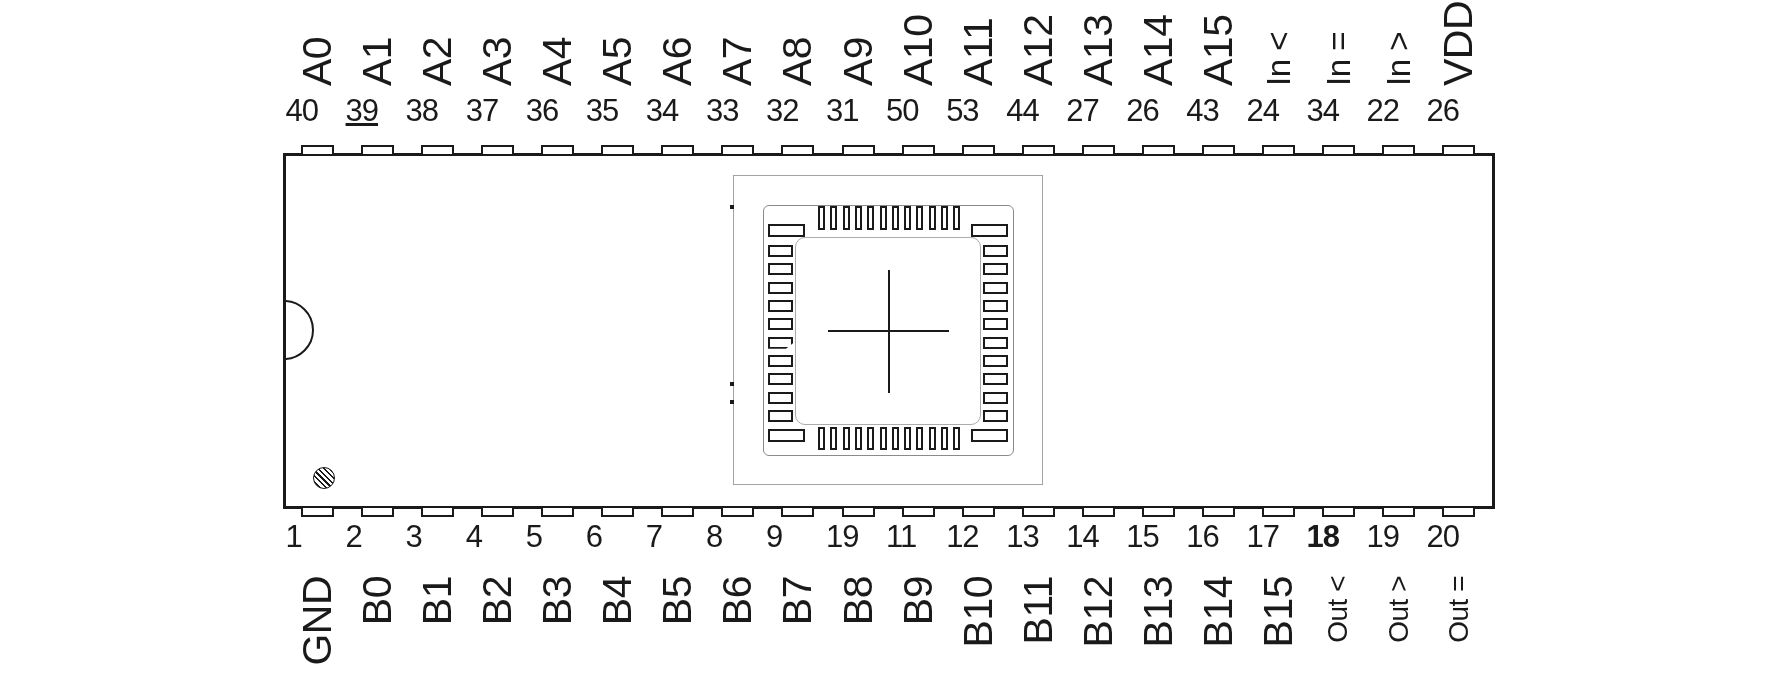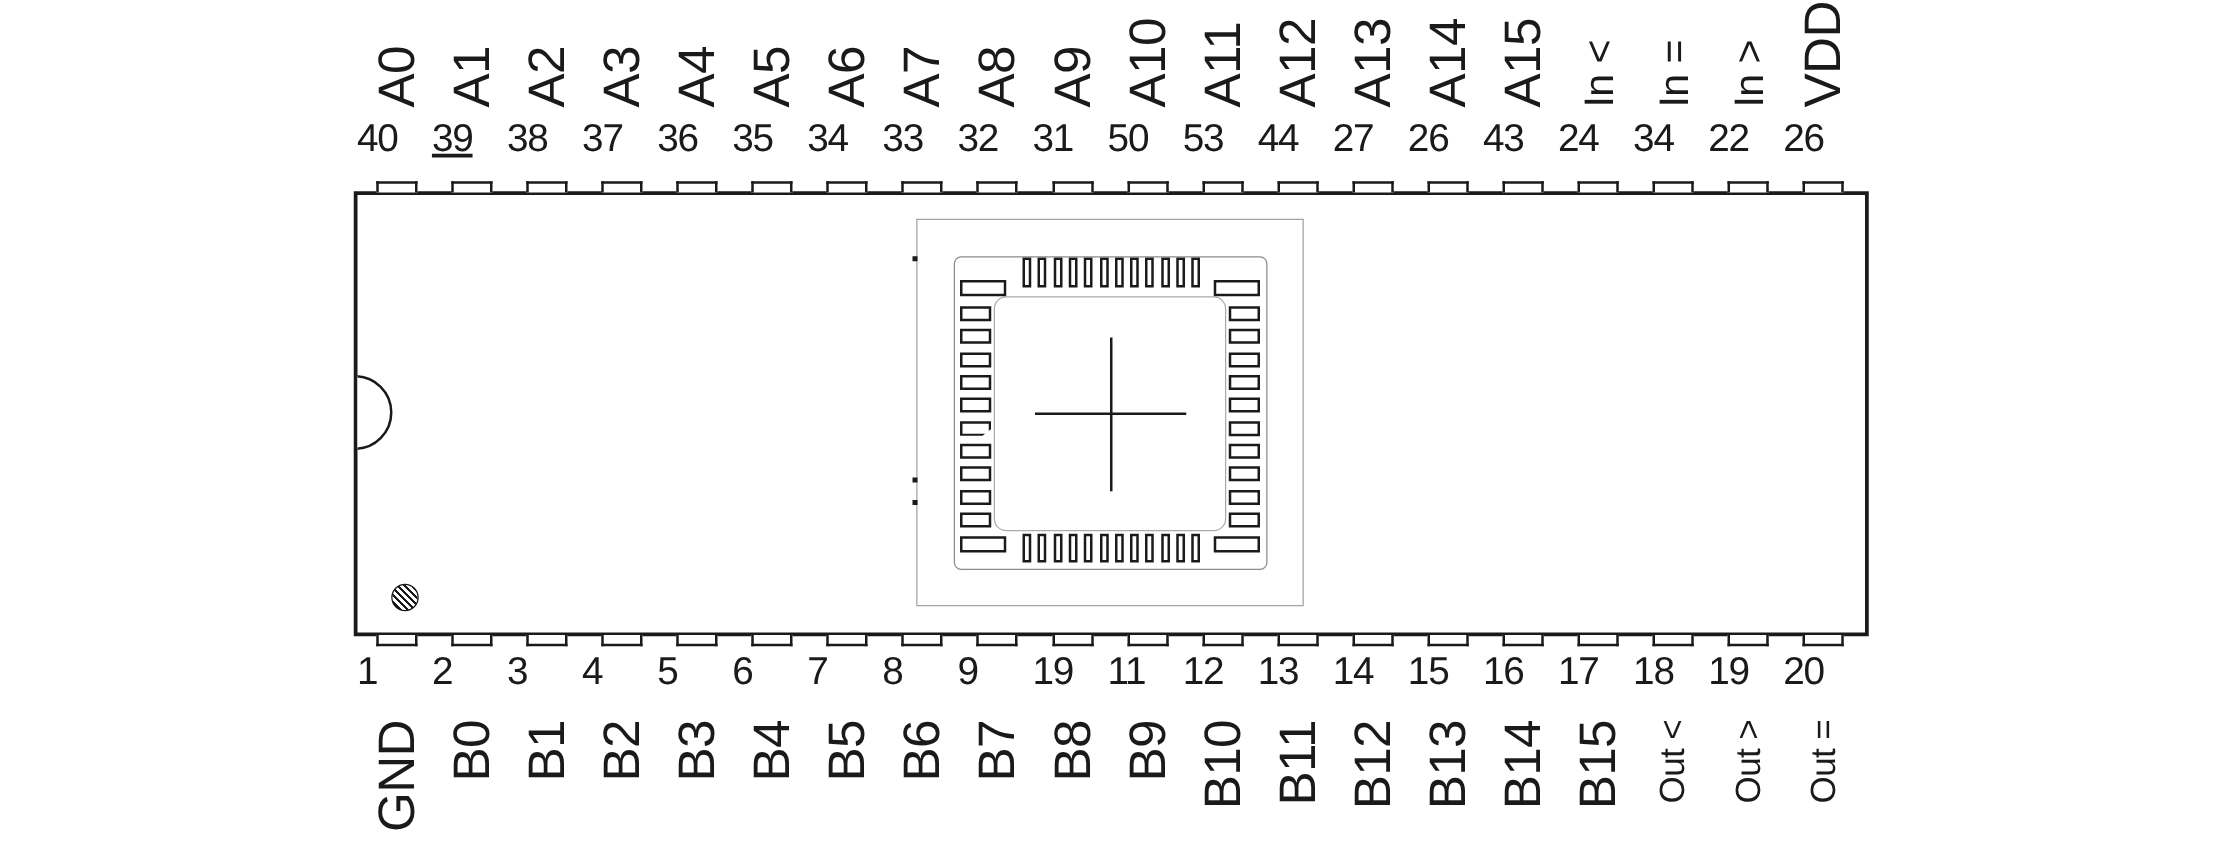--- a/index.html
+++ b/index.html
@@ -182,21 +182,21 @@
       <div class="dip-pin bottom" style="left: 1141.81px;"></div>
       <div class="pin-num bottom" style="left: 1126.31px;">15</div>
       <div class="pin-label bottom" style="left: 1137.81px; top: 576px;">B13</div>
       <div class="dip-pin bottom" style="left: 1201.87px;"></div>
       <div class="pin-num bottom" style="left: 1186.37px;">16</div>
       <div class="pin-label bottom" style="left: 1197.87px; top: 576px;">B14</div>
       <div class="dip-pin bottom" style="left: 1261.93px;"></div>
       <div class="pin-num bottom" style="left: 1246.43px;">17</div>
       <div class="pin-label bottom" style="left: 1257.93px; top: 576px;">B15</div>
       <div class="dip-pin bottom" style="left: 1321.99px;"></div>
-      <div class="pin-num bottom" style="left: 1306.49px;">18</div>
+      <div class="pin-num bottom" style="left: 1306.49px; font-weight: bold;">18</div>
       <div class="pin-label bottom small-bottom" style="left: 1324.49px; top: 576px;">Out &lt;</div>
       <div class="dip-pin bottom" style="left: 1382.04px;"></div>
       <div class="pin-num bottom" style="left: 1366.54px;">19</div>
       <div class="pin-label bottom small-bottom" style="left: 1384.54px; top: 576px;">Out &gt;</div>
       <div class="dip-pin bottom" style="left: 1442.1px;"></div>
       <div class="pin-num bottom" style="left: 1426.6px;">20</div>
       <div class="pin-label bottom small-bottom" style="left: 1444.6px; top: 576px;">Out =</div>
     </div>
 
   <div class="sq-outer"></div>

